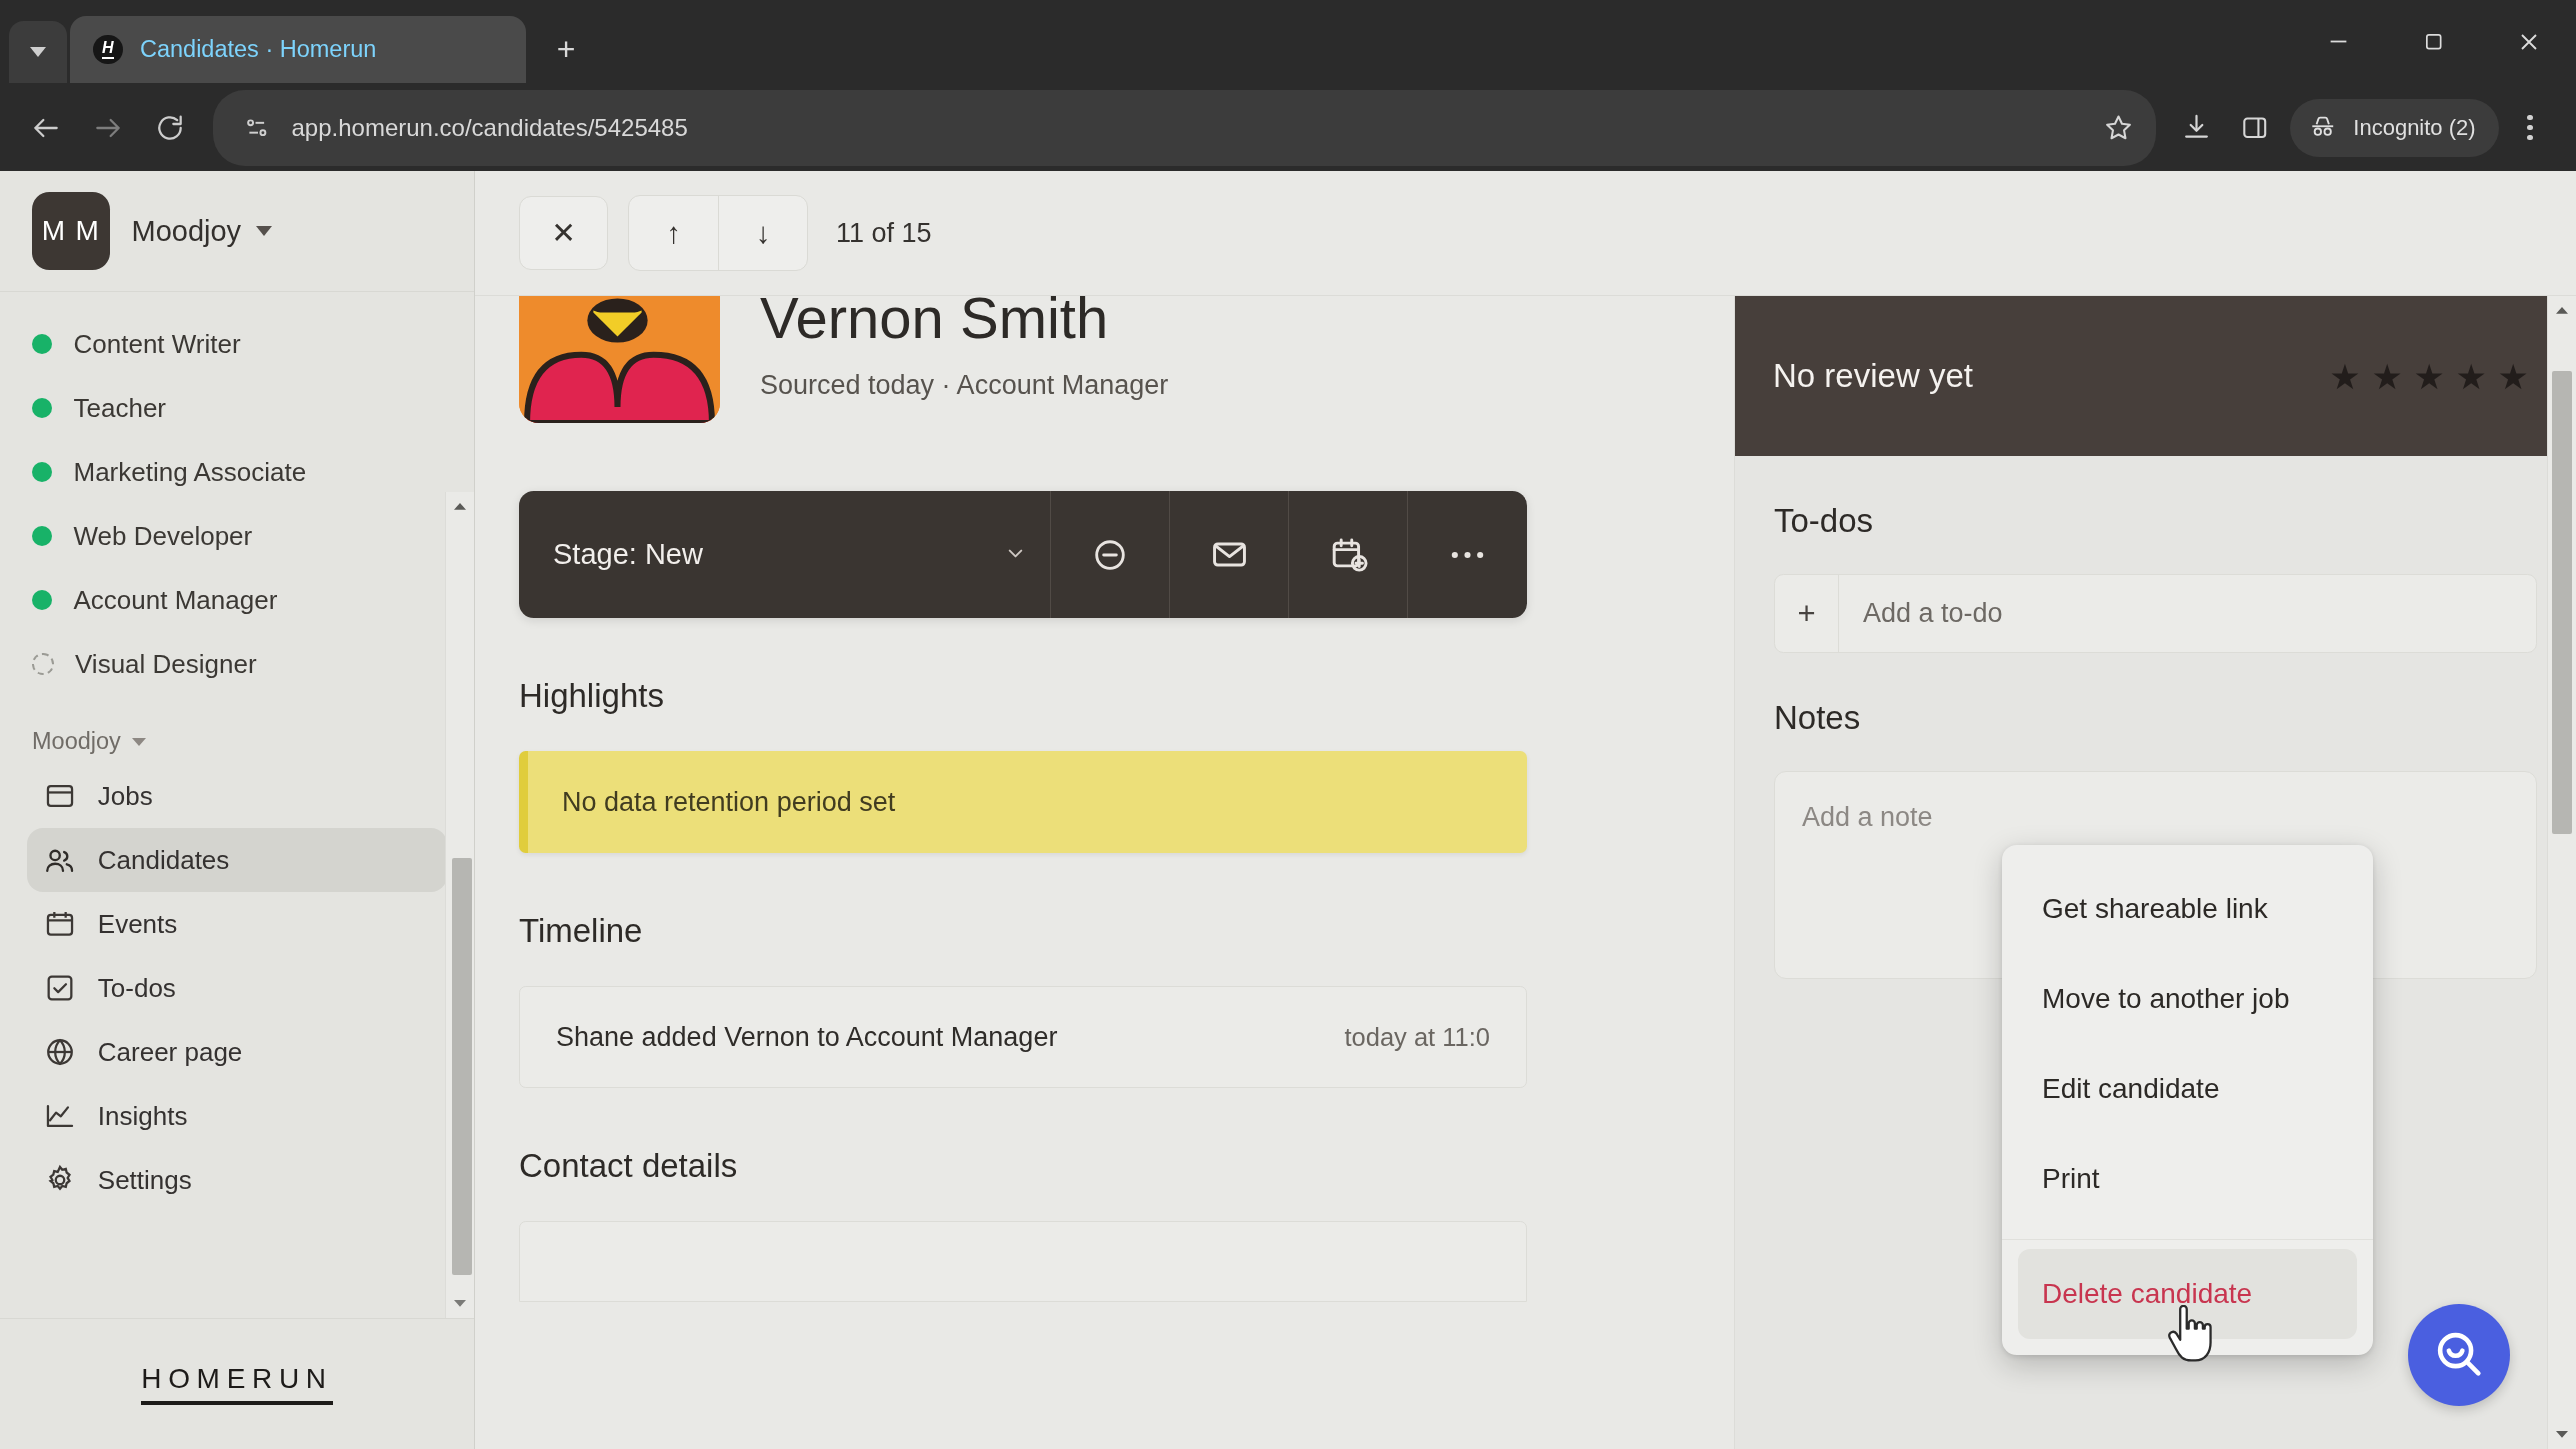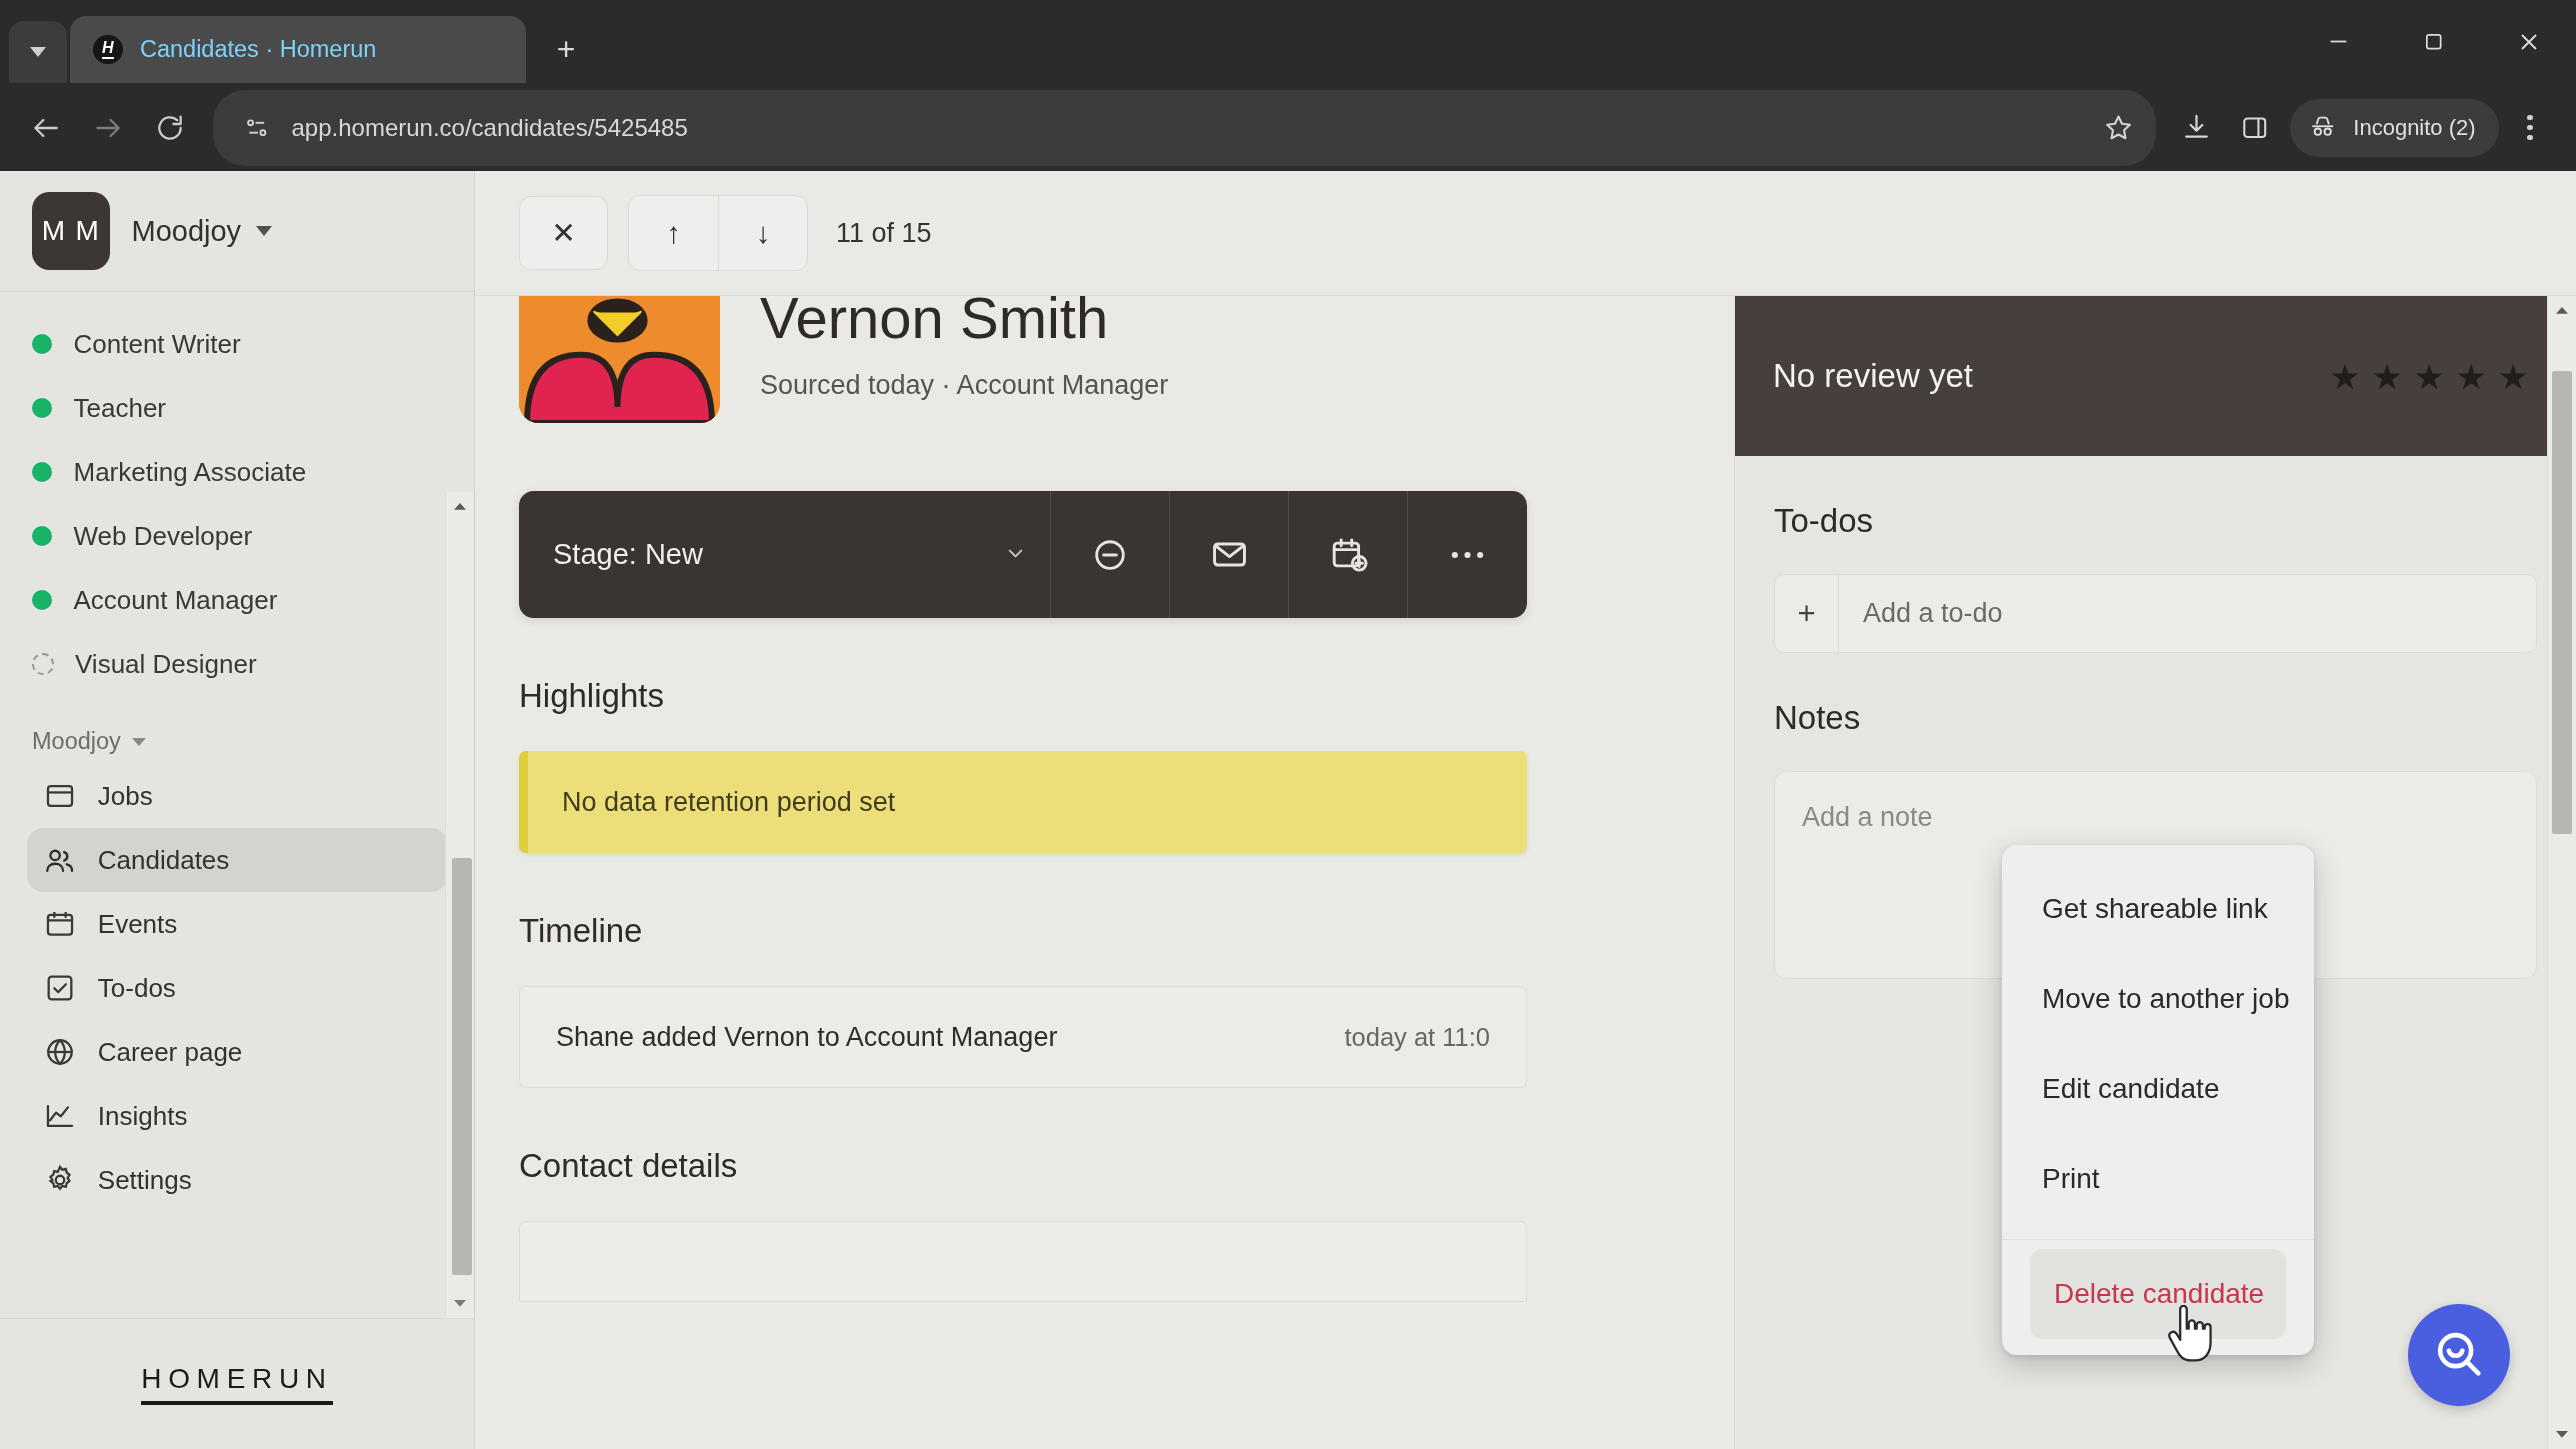--- a/index.html
+++ b/index.html
@@ -415,38 +415,38 @@
     border: 1.3px solid #dcdcd7;
     border-radius: 12px;
     padding: 29.5px 27px;
     font-size: 27px; color: #8c8884;
   }
 
   
   .ctx-menu {
     position: absolute;
     left: 1527px; top: 674px;
-    width: 312px;
+    width: 371px;
     background: #eeeeec;
     border-radius: 14.8px;
     box-shadow: 0 9.4px 29.5px rgba(0,0,0,.20), 0 1.3px 5.4px rgba(0,0,0,.10);
     padding: 19px 0 16px 0;
     z-index: 40;
   }
   .ctx-item {
     height: 90px;
     display: flex; align-items: center;
     padding-left: 40px;
     font-size: 28px; color: #2c2926;
   }
   .ctx-sep { height: 1.3px; background: #e0e0dc; margin: 14.8px 0 9.4px 0; }
   .ctx-item.danger { color: #c8354f; }
   .ctx-item.hover {
     background: #e2e2de;
-    margin: 0 28px; border-radius: 12px;
+    margin: 0 16px; border-radius: 12px;
     padding-left: 24px;
   }
 
   
   .cursor { position: absolute; left: 1690px; top: 1134px; z-index: 60; }
 
   
   .help-fab {
     position: absolute; right: 66px; bottom: 43px;
     width: 102px; height: 102px; border-radius: 50%;

